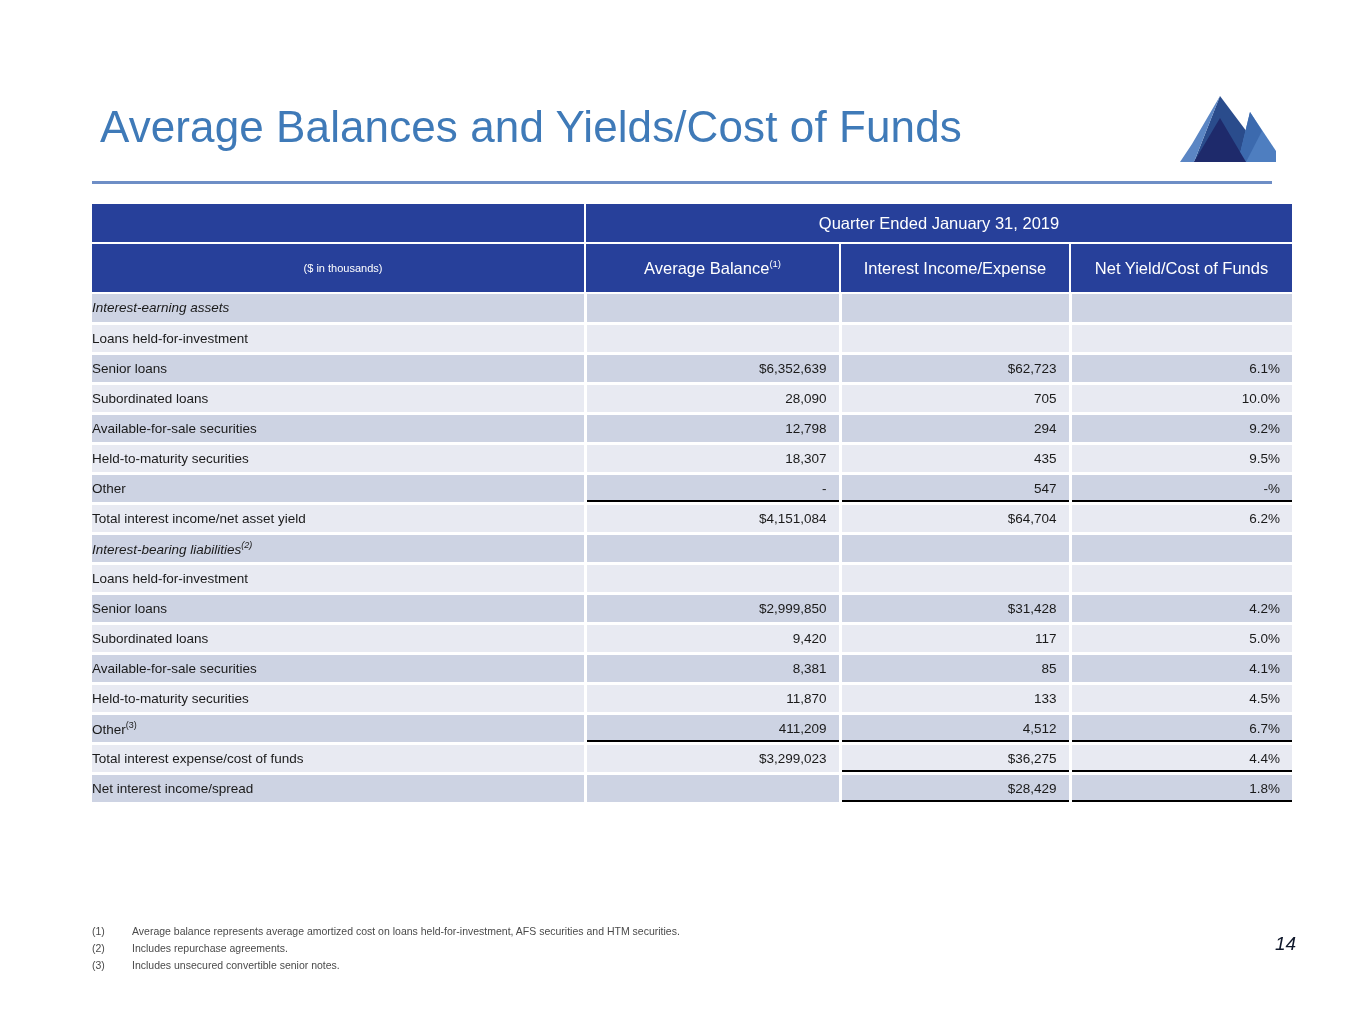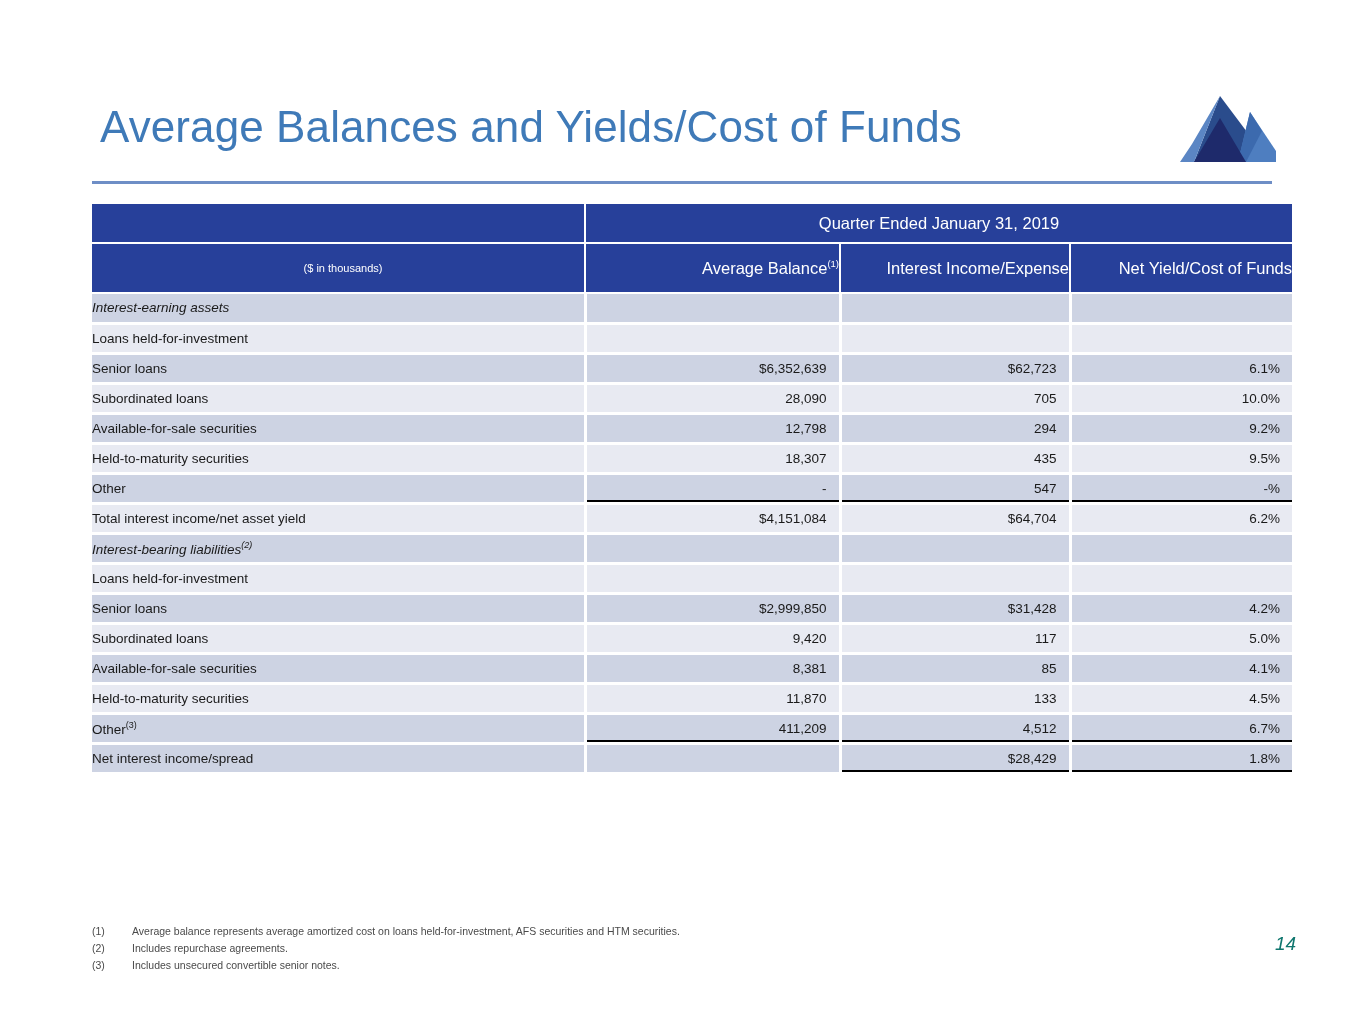--- a/index.html
+++ b/index.html
@@ -84,21 +84,21 @@
     font-size: 16.5px;
   }
   .hdr-units {
     height: 48px;
     font-size: 11px;
     padding-left: 10px !important;
     text-align: center;
   }
   .hdr-col {
     height: 48px;
-    text-align: right;
+    text-align: center;
     font-size: 16.5px;
   }
   .hdr sup { font-size: 9.5px; vertical-align: super; }
 
   
   tbody tr { height: 30px; }
   tbody td {
     border-right: 3px solid #ffffff;
     border-bottom: 3px solid #ffffff;
   }
@@ -134,21 +134,21 @@
   .fn-row { display: flex; }
   .fn-mark { width: 40px; flex: 0 0 40px; }
   .fn-text { flex: 1; white-space: nowrap; }
 
   
   #page-number {
     position: absolute;
     left: 1275px;
     top: 933px;
     font-size: 19px;
-    color: #0f766e;
+    color: #0f172a;
     font-style: italic;
   }
 </style>
 </head>
 <body>
 
 <div id="slide-title">Average Balances and Yields/Cost of Funds</div>
 
 <div id="logo">
   <svg width="96" height="66" viewBox="0 0 96 66" aria-hidden="true">
@@ -271,20 +271,26 @@
         <td class="num">11,870</td>
         <td class="num of-two">133</td>
         <td class="num of-two last-col">4.5%</td>
       </tr>
       <tr class="band-dark rule-bottom-3">
         <td class="label ind1"><span>Other</span><sup>(3)</sup></td>
         <td class="num">411,209</td>
         <td class="num of-two">4,512</td>
         <td class="num of-two last-col">6.7%</td>
       </tr>
+      <tr class="band-light rule-bottom-2">
+        <td class="label ind3"><span>Total interest expense/cost of funds</span></td>
+        <td class="num">$3,299,023</td>
+        <td class="num of-two">$36,275</td>
+        <td class="num of-two last-col">4.4%</td>
+      </tr>
       <tr class="band-dark rule-bottom-2">
         <td class="label ind4"><span>Net interest income/spread</span></td>
         <td class="num"></td>
         <td class="num of-two">$28,429</td>
         <td class="num of-two last-col">1.8%</td>
       </tr>
     </tbody>
 </table>
 
 <div id="footnotes">

